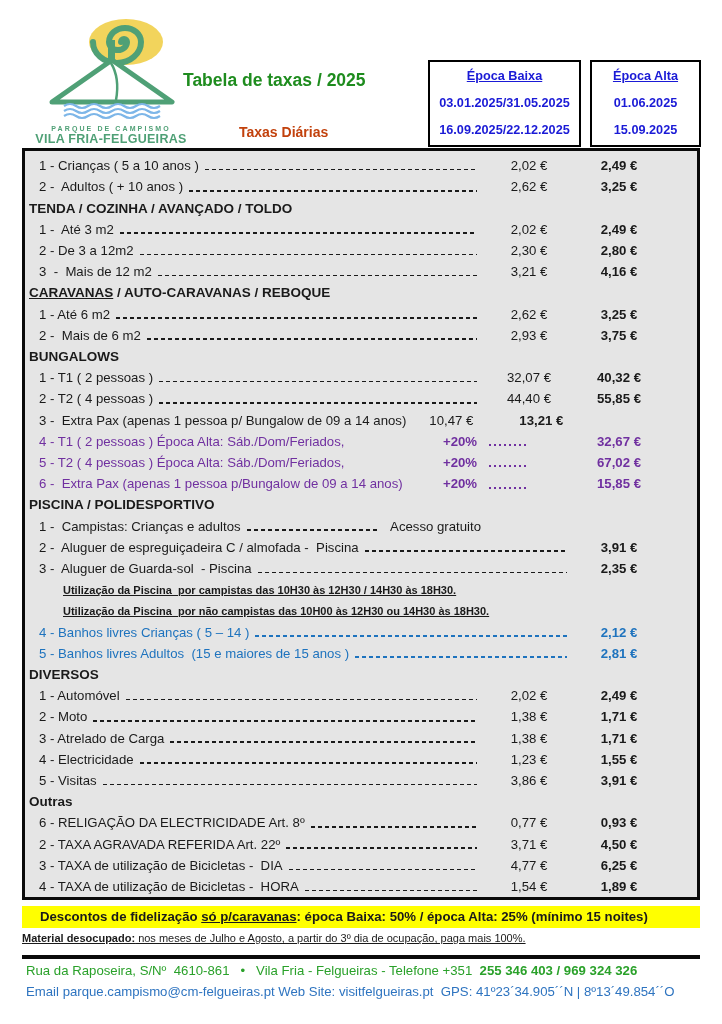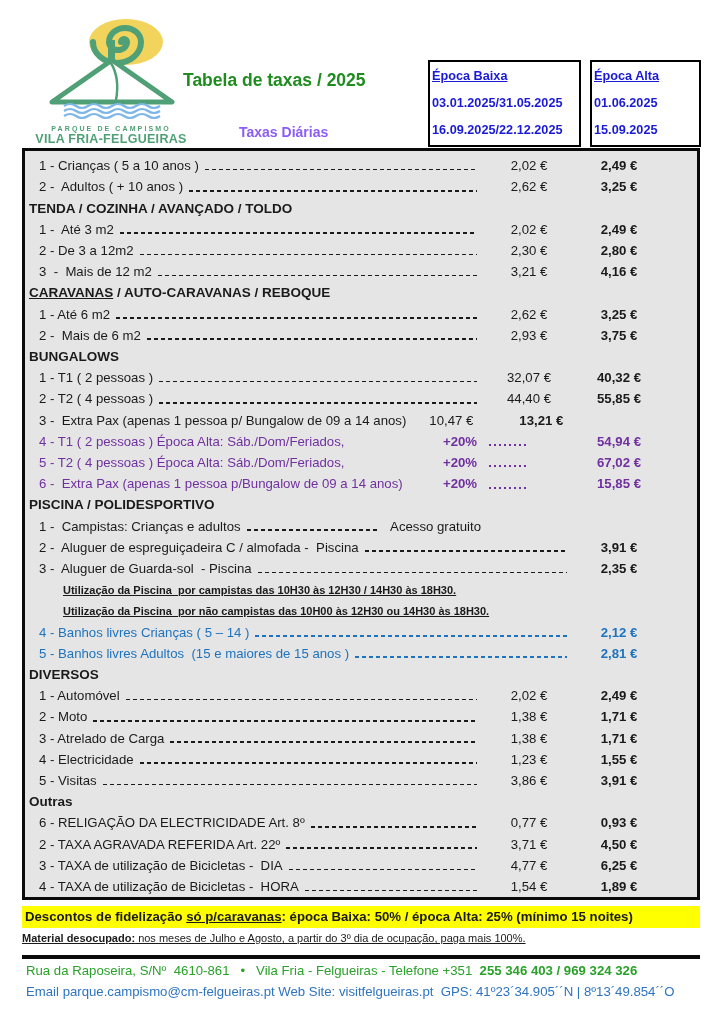--- a/index.html
+++ b/index.html
@@ -6,23 +6,23 @@
   .page{position:relative;width:722px;height:1024px;background:#ffffff;margin:0 auto;
         font-family:"Liberation Sans",sans-serif;color:#1a1a1a;overflow:hidden;}
 
   
   .logo{position:absolute;left:28px;top:14px;width:166px;text-align:center;}
   .logo-line1{font-size:7px;font-weight:700;letter-spacing:2.1px;color:#4fa076;margin-top:1px;}
   .logo-line2{font-size:12.5px;font-weight:700;letter-spacing:0.3px;color:#4fa076;}
 
   
   .title{position:absolute;left:183px;top:70px;font-size:17.5px;font-weight:700;color:#1e8c1e;}
-  .subtitle{position:absolute;left:239px;top:124px;font-size:14px;font-weight:700;color:#8b5cf6;}
+  .subtitle{position:absolute;left:239px;top:124px;font-size:14px;font-weight:700;color:#c2410c;}
   .season-box{position:absolute;border:2px solid #000;box-sizing:border-box;display:flex;
-      flex-direction:column;justify-content:space-between;padding:7px 2px 8px 2px;text-align:left;
+      flex-direction:column;justify-content:space-between;padding:7px 2px 8px 2px;text-align:center;
       color:#1a1ad6;font-weight:700;font-size:12.7px;background:#fff;}
   .box-baixa{left:428px;top:60px;width:153px;height:87px;}
   .box-alta{left:590px;top:60px;width:111px;height:87px;}
   .season-label{text-decoration:underline;}
 
   
   .rate-table{position:absolute;left:22px;top:148px;width:678px;height:752px;border:3px solid #0a0a0a;
       box-sizing:border-box;padding-top:4px;display:flex;flex-direction:column;background:#e5e5e5;}
   .t-row{display:flex;align-items:center;height:21.25px;padding:0 33px 0 14px;font-size:13.2px;white-space:pre;}
   .t-row.header{font-weight:700;padding-left:4px;font-size:13.5px;}
@@ -37,21 +37,21 @@
       margin-right:45px;height:2px;}
   .promo .lbl{width:404px;}
   .pct{font-weight:700;flex:none;margin-right:6px;}
   .price{width:90px;flex:none;text-align:center;}
   .alta{font-weight:700;}
   .free-val{flex:none;margin-left:4px;}
   .free-spacer{flex:none;width:183px;}
 
   
   .yellow-note{position:absolute;left:22px;top:906px;width:678px;box-sizing:border-box;background:#ffff00;
-      font-size:13.2px;padding:3px 5px 4px 3px;white-space:pre;}
+      font-size:13.2px;padding:3px 5px 4px 18px;white-space:pre;}
   .b{font-weight:700;}
   .material-note{position:absolute;left:22px;top:932px;font-size:11px;white-space:pre;text-decoration:underline;}
   .footer-rule{position:absolute;left:22px;top:955px;width:678px;height:3.5px;background:#0a0a0a;}
   .address-line{position:absolute;left:26px;top:963px;font-size:13.2px;color:#2aa12a;white-space:pre;}
   .contact-line{position:absolute;left:26px;top:984px;font-size:13.2px;color:#2e74c0;white-space:pre;}
 </style>
 </head>
 <body>
 
 <div class="page">
@@ -92,21 +92,21 @@
       <div class="t-row item"><span class="lbl">1 -  Até 3 m2</span><span class="leader"></span><span class="price baixa">2,02 €</span><span class="price alta">2,49 €</span></div>
       <div class="t-row item"><span class="lbl">2 - De 3 a 12m2</span><span class="leader"></span><span class="price baixa">2,30 €</span><span class="price alta">2,80 €</span></div>
       <div class="t-row item"><span class="lbl">3  -  Mais de 12 m2</span><span class="leader"></span><span class="price baixa">3,21 €</span><span class="price alta">4,16 €</span></div>
       <div class="t-row header"><span class="u">CARAVANAS</span><span> / AUTO-CARAVANAS / REBOQUE</span></div>
       <div class="t-row item"><span class="lbl">1 - Até 6 m2</span><span class="leader"></span><span class="price baixa">2,62 €</span><span class="price alta">3,25 €</span></div>
       <div class="t-row item"><span class="lbl">2 -  Mais de 6 m2</span><span class="leader"></span><span class="price baixa">2,93 €</span><span class="price alta">3,75 €</span></div>
       <div class="t-row header"><span>BUNGALOWS</span></div>
       <div class="t-row item"><span class="lbl">1 - T1 ( 2 pessoas )</span><span class="leader"></span><span class="price baixa">32,07 €</span><span class="price alta">40,32 €</span></div>
       <div class="t-row item"><span class="lbl">2 - T2 ( 4 pessoas )</span><span class="leader"></span><span class="price baixa">44,40 €</span><span class="price alta">55,85 €</span></div>
       <div class="t-row item"><span class="lbl">3 -  Extra Pax (apenas 1 pessoa p/ Bungalow de 09 a 14 anos)</span><span class="price baixa">10,47 €</span><span class="price alta">13,21 €</span></div>
-      <div class="t-row promo"><span class="lbl">4 - T1 ( 2 pessoas ) Época Alta: Sáb./Dom/Feriados,</span><span class="pct">+20%</span><span class="leader"></span><span class="price alta">54,94 €</span></div>
+      <div class="t-row promo"><span class="lbl">4 - T1 ( 2 pessoas ) Época Alta: Sáb./Dom/Feriados,</span><span class="pct">+20%</span><span class="leader"></span><span class="price alta">32,67 €</span></div>
       <div class="t-row promo"><span class="lbl">5 - T2 ( 4 pessoas ) Época Alta: Sáb./Dom/Feriados,</span><span class="pct">+20%</span><span class="leader"></span><span class="price alta">67,02 €</span></div>
       <div class="t-row promo"><span class="lbl">6 -  Extra Pax (apenas 1 pessoa p/Bungalow de 09 a 14 anos)</span><span class="pct">+20%</span><span class="leader"></span><span class="price alta">15,85 €</span></div>
       <div class="t-row header"><span>PISCINA / POLIDESPORTIVO</span></div>
       <div class="t-row free"><span class="lbl">1 -  Campistas: Crianças e adultos</span><span class="leader"></span><span class="free-val">Acesso gratuito</span><span class="free-spacer"></span></div>
       <div class="t-row item wide"><span class="lbl">2 -  Aluguer de espreguiçadeira C / almofada -  Piscina</span><span class="leader"></span><span class="price alta">3,91 €</span></div>
       <div class="t-row item wide"><span class="lbl">3 -  Aluguer de Guarda-sol  - Piscina</span><span class="leader"></span><span class="price alta">2,35 €</span></div>
       <div class="t-row note"><span>Utilização da Piscina  por campistas das 10H30 às 12H30 / 14H30 às 18H30.</span></div>
       <div class="t-row note"><span>Utilização da Piscina  por não campistas das 10H00 às 12H30 ou 14H30 às 18H30.</span></div>
       <div class="t-row item blue"><span class="lbl">4 - Banhos livres Crianças ( 5 – 14 )</span><span class="leader"></span><span class="price alta">2,12 €</span></div>
       <div class="t-row item blue"><span class="lbl">5 - Banhos livres Adultos  (15 e maiores de 15 anos )</span><span class="leader"></span><span class="price alta">2,81 €</span></div>

